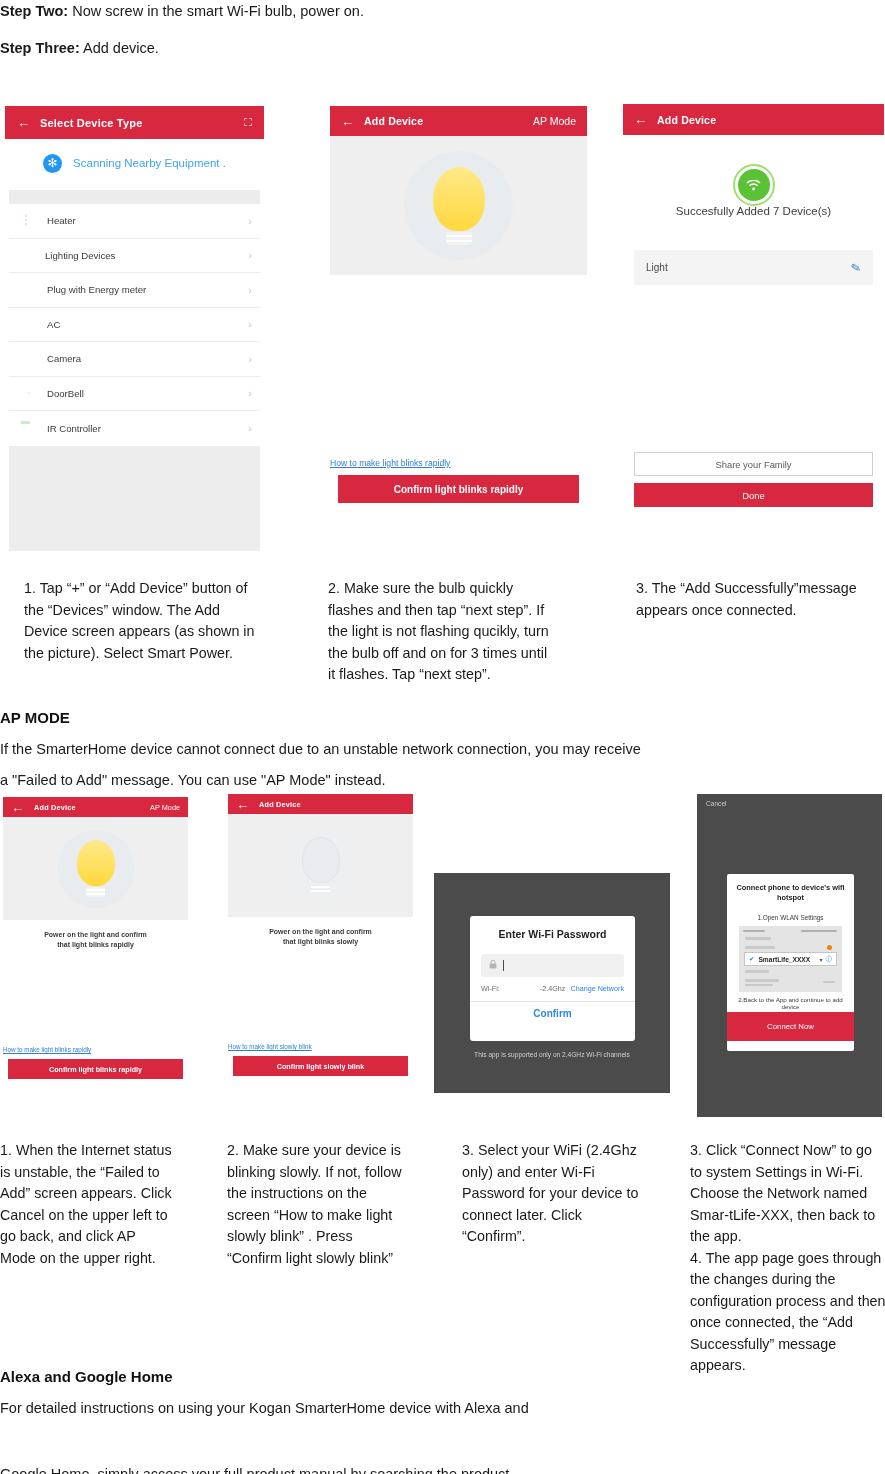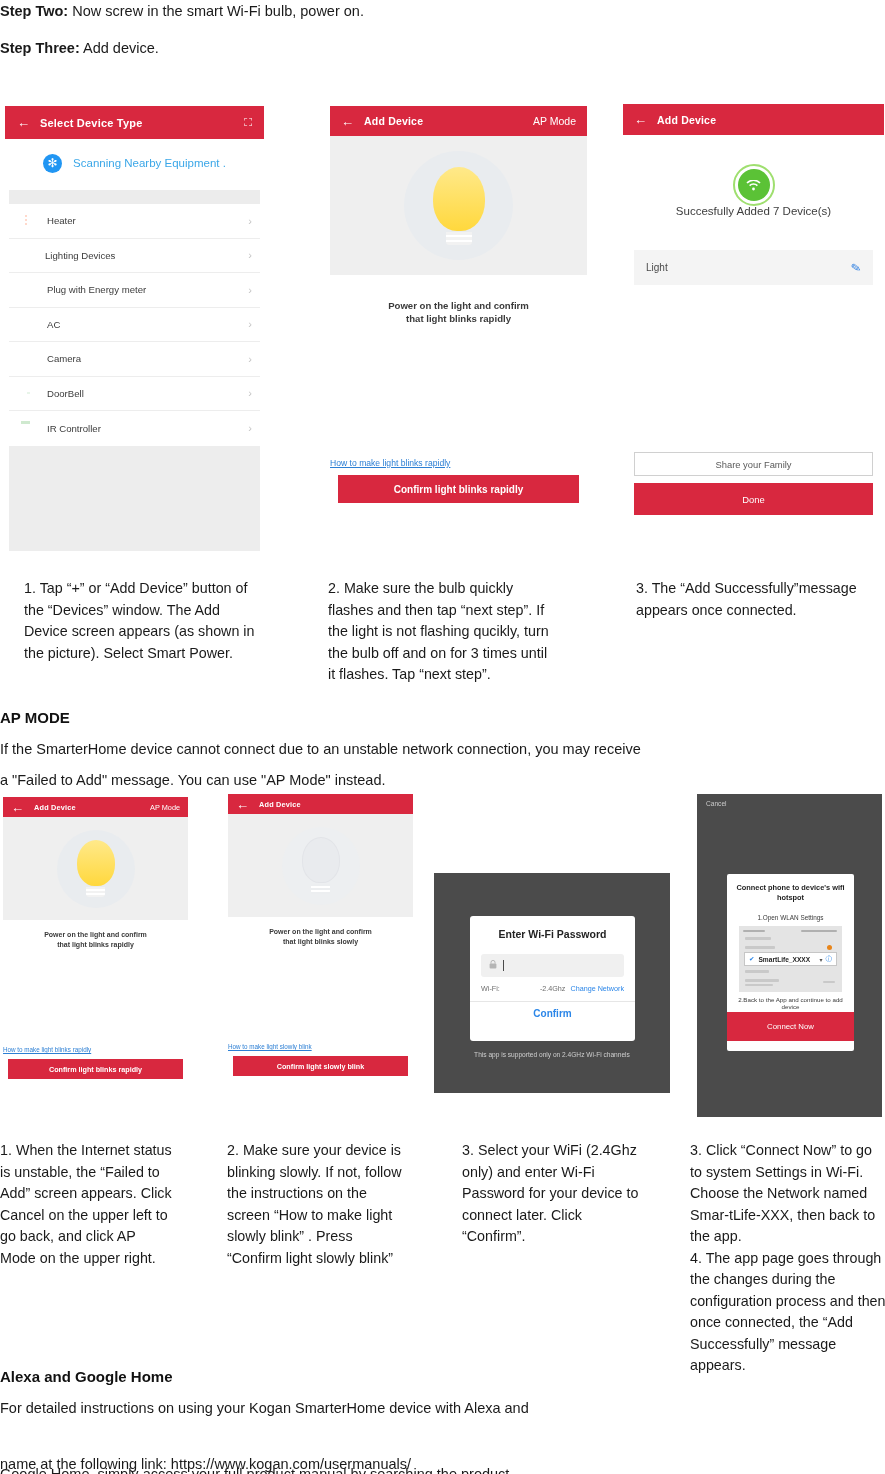--- a/index.html
+++ b/index.html
@@ -78,21 +78,21 @@
   #phone3{left:623px;top:104px;width:261px;height:416px;}
   #phone3 .appbar{height:31px;padding:0 11px;font-size:10.5px;}
   .ok-ring{position:absolute;left:50%;top:60px;margin-left:-21px;width:42px;height:42px;border-radius:50%;border:2px solid #9fdf6f;display:flex;align-items:center;justify-content:center;box-sizing:border-box;}
   .ok-dot{width:32px;height:32px;border-radius:50%;background:#5bc236;display:flex;align-items:center;justify-content:center;color:#fff;font-size:16px;line-height:1;}
   .ok-text{position:absolute;left:0;top:101px;width:100%;text-align:center;font-size:11.5px;color:#3e3e3e;}
   .dev-name-row{position:absolute;left:11px;top:146px;width:239px;height:35px;background:#f4f4f4;display:flex;align-items:center;padding:0 12px;box-sizing:border-box;}
   .dev-name-row .n{font-size:10px;color:#4a4a4a;}
   .pen{margin-left:auto;color:#2b7de0;font-size:12px;transform:rotate(-10deg);}
   .whitebtn{position:absolute;background:#fff;border:1px solid #d0d0d0;color:#5a5a5a;text-align:center;display:flex;align-items:center;justify-content:center;box-sizing:border-box;}
   #phone3 .whitebtn{left:11px;top:348px;width:239px;height:24px;font-size:9.4px;}
-  #phone3 .redbtn{left:11px;top:379px;width:239px;height:32px;font-size:9.4px;font-weight:normal;}
+  #phone3 .redbtn{left:11px;top:379px;width:239px;height:24px;font-size:9.4px;font-weight:normal;}
 
   
   #phone4{left:3px;top:797px;width:185px;height:300px;}
   #phone4 .appbar{height:20px;padding:0 8px;font-size:7.3px;}
   #phone4 .hero{top:20px;width:185px;height:103px;}
   #phone4 .bulb-circle{width:78px;height:78px;}
   #phone4 .glass{width:38px;height:46px;background:linear-gradient(180deg,#ffe98a,#ffd83d);}
   #phone4 .base{width:19px;height:10px;background-image:repeating-linear-gradient(180deg,#f2f2f2 0 2px,#ffffff 2px 4px);background-color:#fff;}
   #phone4 .bs-caption{top:133px;font-size:7px;line-height:9.5px;}
   #phone4 .howlink{top:249px;font-size:6.3px;}
@@ -217,22 +217,20 @@
       <span class="right">AP Mode</span>
     </div>
     <div class="hero">
       <div class="bulb-circle">
         <div class="bigbulb">
           <div class="glass"></div>
             <div class="base"></div>
         </div>
       </div>
     </div>
-    <div class="bs-caption" style="white-space:pre-line">Power on the light and confirm
-that light blinks  rapidly</div>
     <div class="howlink">How to make light blinks rapidly</div>
     <div class="redbtn">Confirm light blinks rapidly</div>
   </div>
 
   <div class="phone" id="phone3">
     <div class="appbar">
       <span class="back">←</span>
       <span class="title">Add Device</span>
     </div>
     <div class="ok-ring">
@@ -353,15 +351,14 @@
 
   <div class="cap" style="left:0;top:1140px;width:175px;">1. When the Internet status is unstable, the “Failed to Add” screen appears. Click Cancel on the upper left to go back, and click AP Mode on the upper right.</div>
   <div class="cap" style="left:227px;top:1140px;width:180px;">2. Make sure your device is blinking slowly. If not, follow the instructions on the screen “How to make light slowly blink” . Press “Confirm light slowly blink”</div>
   <div class="cap" style="left:462px;top:1140px;width:180px;">3. Select your WiFi (2.4Ghz only) and enter Wi-Fi Password for your device to connect later. Click “Confirm”.</div>
   <div class="cap" style="left:690px;top:1140px;width:196px;white-space:pre-line;">3. Click “Connect Now” to go to system Settings in Wi-Fi. Choose the Network named Smar-tLife-XXX, then back to the app.
 4. The app page goes through the changes during the configuration process and then once connected, the “Add Successfully” message appears.</div>
 
   <div class="sec-head" style="left:0;top:1368px;">Alexa and Google Home</div>
   <div class="doc-line" style="left:0;top:1399px;">For detailed instructions on using your Kogan SmarterHome device with Alexa and</div>
   <div class="doc-line" style="left:0;top:1429px;margin-top:36px;">Google Home, simply access your full product manual by searching the product</div>
-  <div class="doc-line" style="left:0;top:1455px;">name at the following link:  https://www.kogan.com/usermanuals/</div>
 
 </div>
 
 </body></html>

